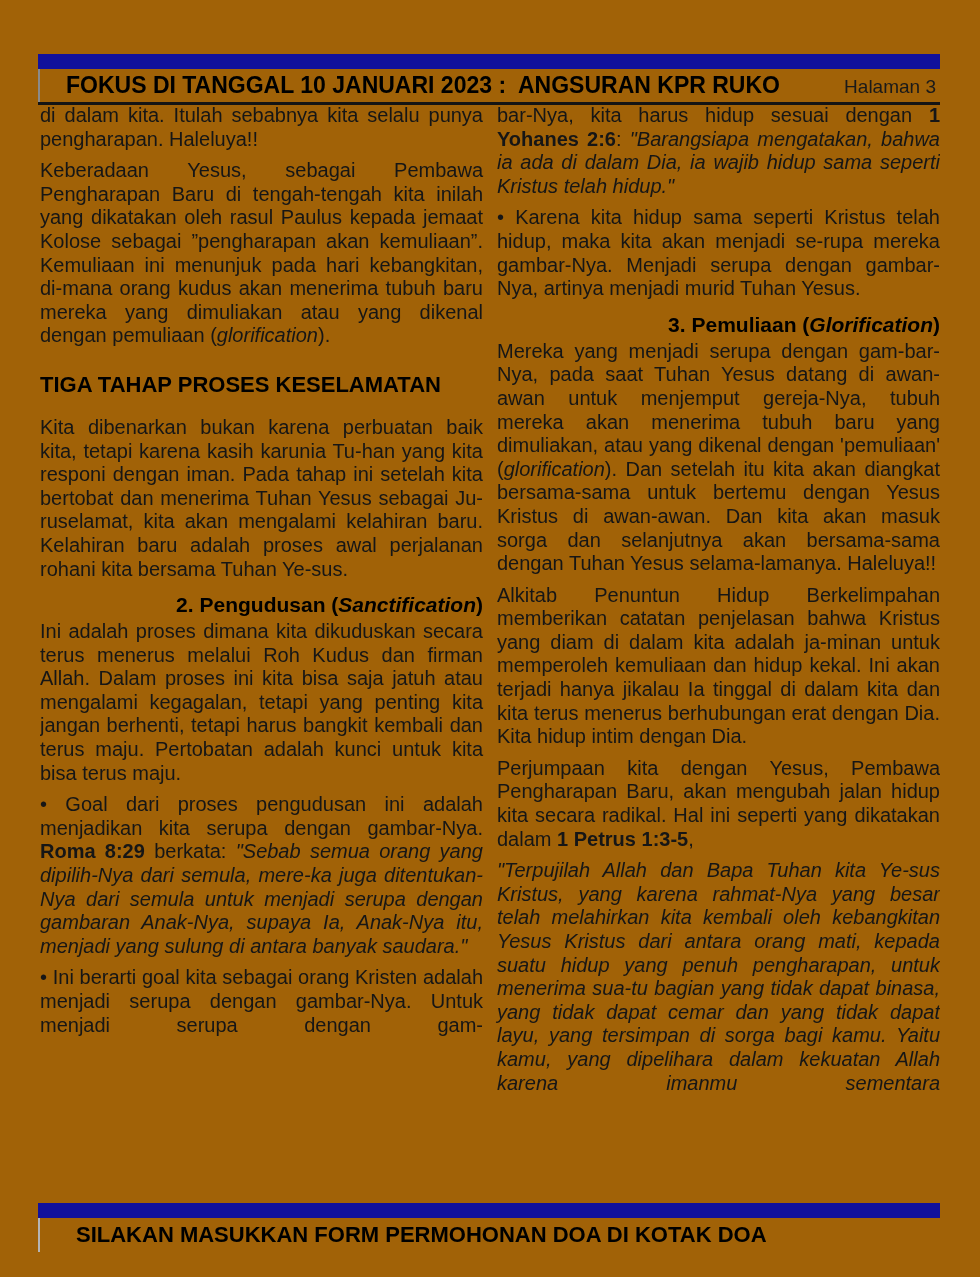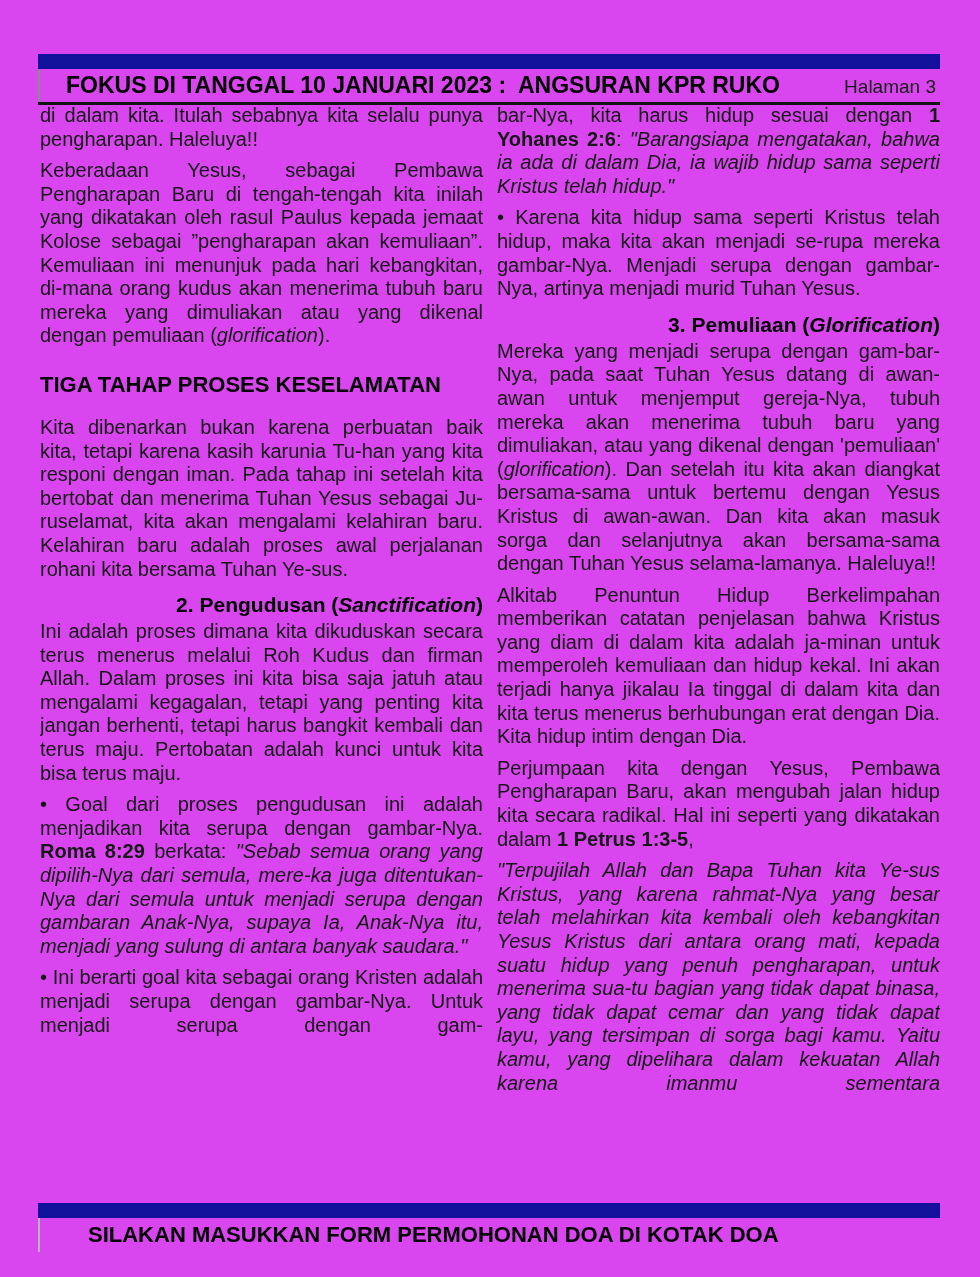--- a/index.html
+++ b/index.html
@@ -3,21 +3,21 @@
 <meta charset="utf-8">
 <style>
   html,body{margin:0;padding:0;background:#ffffff;}
   body{
     width:980px;height:1277px;
     font-family:"Liberation Sans",sans-serif;
     color:#121212;
     position:relative;
     overflow:hidden;
   }
-  .page{position:absolute;inset:0;background:#d946ef;}
+  .page{position:absolute;inset:0;background:#a16207;}
 
   
   .header{position:absolute;top:54px;left:38px;right:40px;}
   .header-bar{height:15px;background:var(--accent,#11119c);}
   .title-row{
     display:flex;justify-content:space-between;align-items:baseline;
     padding:3px 2px 3px 26px;
     border-left:2px solid #8a8a8a;
   }
   .title{font-weight:bold;font-size:23px;letter-spacing:0;white-space:pre-wrap;color:#000;}
@@ -40,21 +40,21 @@
     margin:11px 0 3px 0;text-align:right;color:#000;
   }
   .jlast{text-align-last:justify;}
   .plain{}
   .bold{font-weight:bold;}
   .italic{font-style:italic;}
 
   
   .footer{position:absolute;left:38px;right:40px;top:1203px;}
   .footer-bar{height:15px;background:var(--accent,#11119c);}
-  .footer-row{border-left:2px solid #b5b5b5;padding:4px 0 4px 48px;}
+  .footer-row{border-left:2px solid #b5b5b5;padding:4px 0 4px 36px;}
   .footer-notice{font-weight:bold;font-size:22px;color:#000;}
 </style>
 </head>
 <body style="--accent: #11119c;">
 
 <div class="page">
 
   <div class="header">
     <div class="header-bar"></div>
     <div class="title-row">

